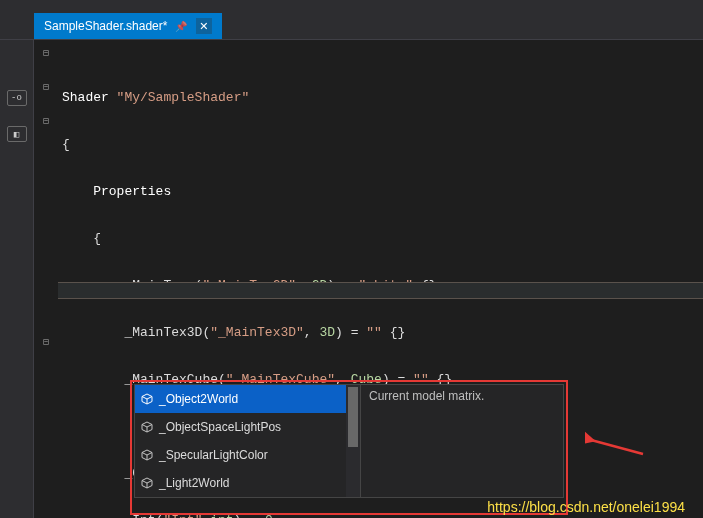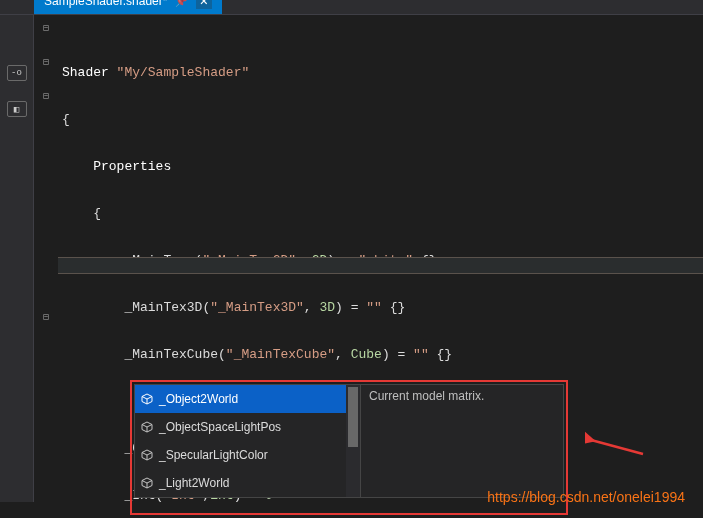--- a/index.html
+++ b/index.html
@@ -7,21 +7,21 @@
     font-family: Consolas, 'Courier New', monospace;
     font-size: 13px;
     background: #1e1e1e;
     color: #d4d4d4;
     width: 703px;
     height: 518px;
     overflow: hidden;
     position: relative;
   }
   .titlebar {
-    height: 14px;
+    height: 39px;
     background: #2d2d30;
     display: flex;
     align-items: flex-end;
     padding-left: 34px;
   }
   .tab {
     background: #007acc;
     color: #fff;
     padding: 5px 10px;
     display: flex;
@@ -170,22 +170,22 @@
   .popup-tip {
     flex: 1;
     padding: 4px 8px;
     color: #bfbfbf;
     border-left: 1px solid #454545;
   }
 
   .watermark {
     position: absolute;
     right: 18px;
-    bottom: 13px;
-    color: #f97316;
+    bottom: 3px;
+    color: #fde047;
     font-family: "Segoe UI", sans-serif;
     font-size: 14px;
     z-index: 10;
     pointer-events: none;
   }
 </style>
 </head>
 <body>
 
 <div class="titlebar">

